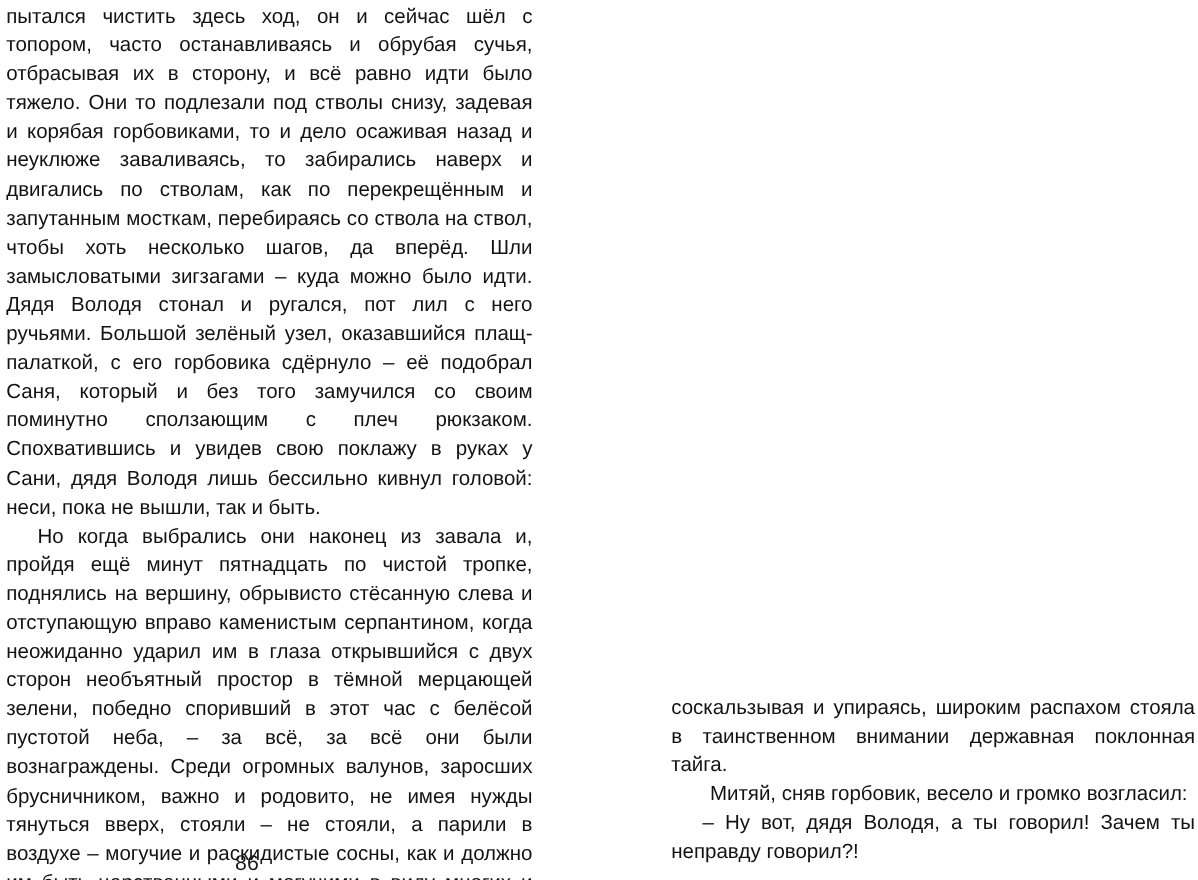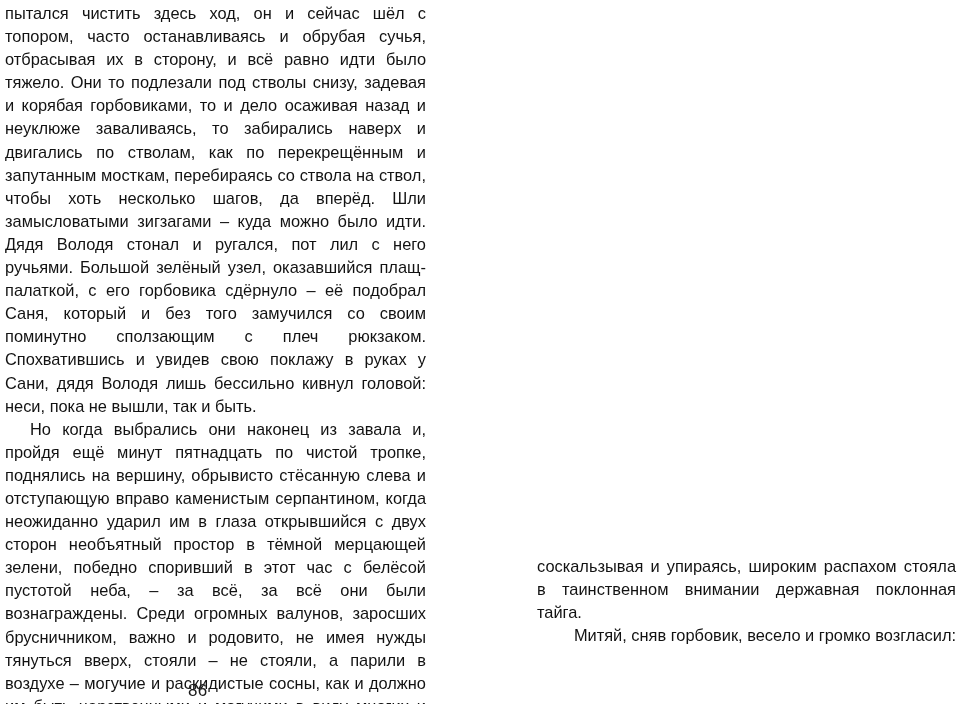--- a/index.html
+++ b/index.html
@@ -52,21 +52,21 @@
     width: 419px;
   }
   .textcol p {
     margin: 0;
     text-indent: 0;
   }
   .textcol p.indent {
     text-indent: 25px;
   }
   .textcol p.last-of-para {
-    text-align: right;
+    text-align: center;
   }
 
   
   .folio {
     position: absolute;
     font-size: 17px;
     color: #1a1a1a;
     letter-spacing: 0.2px;
   }
   .folio-left  { left: 188px; top: 681px; }
@@ -84,17 +84,18 @@
     </div>
 
     <div class="folio folio-left">86</div>
   </div>
 
   <div class="page page-right">
 
     <div class="textcol col-right-bottom">
       <p>соскальзывая и упираясь, широким распахом стояла в таинственном внимании державная поклонная тайга.</p>
       <p class="indent last-of-para">Митяй, сняв горбовик, весело и громко возгласил:</p>
+      <p class="indent">– Ну вот, дядя Володя, а ты говорил! Зачем ты неправду говорил?!</p>
     </div>
 
   </div>
 
 </div>
 
 </body></html>

